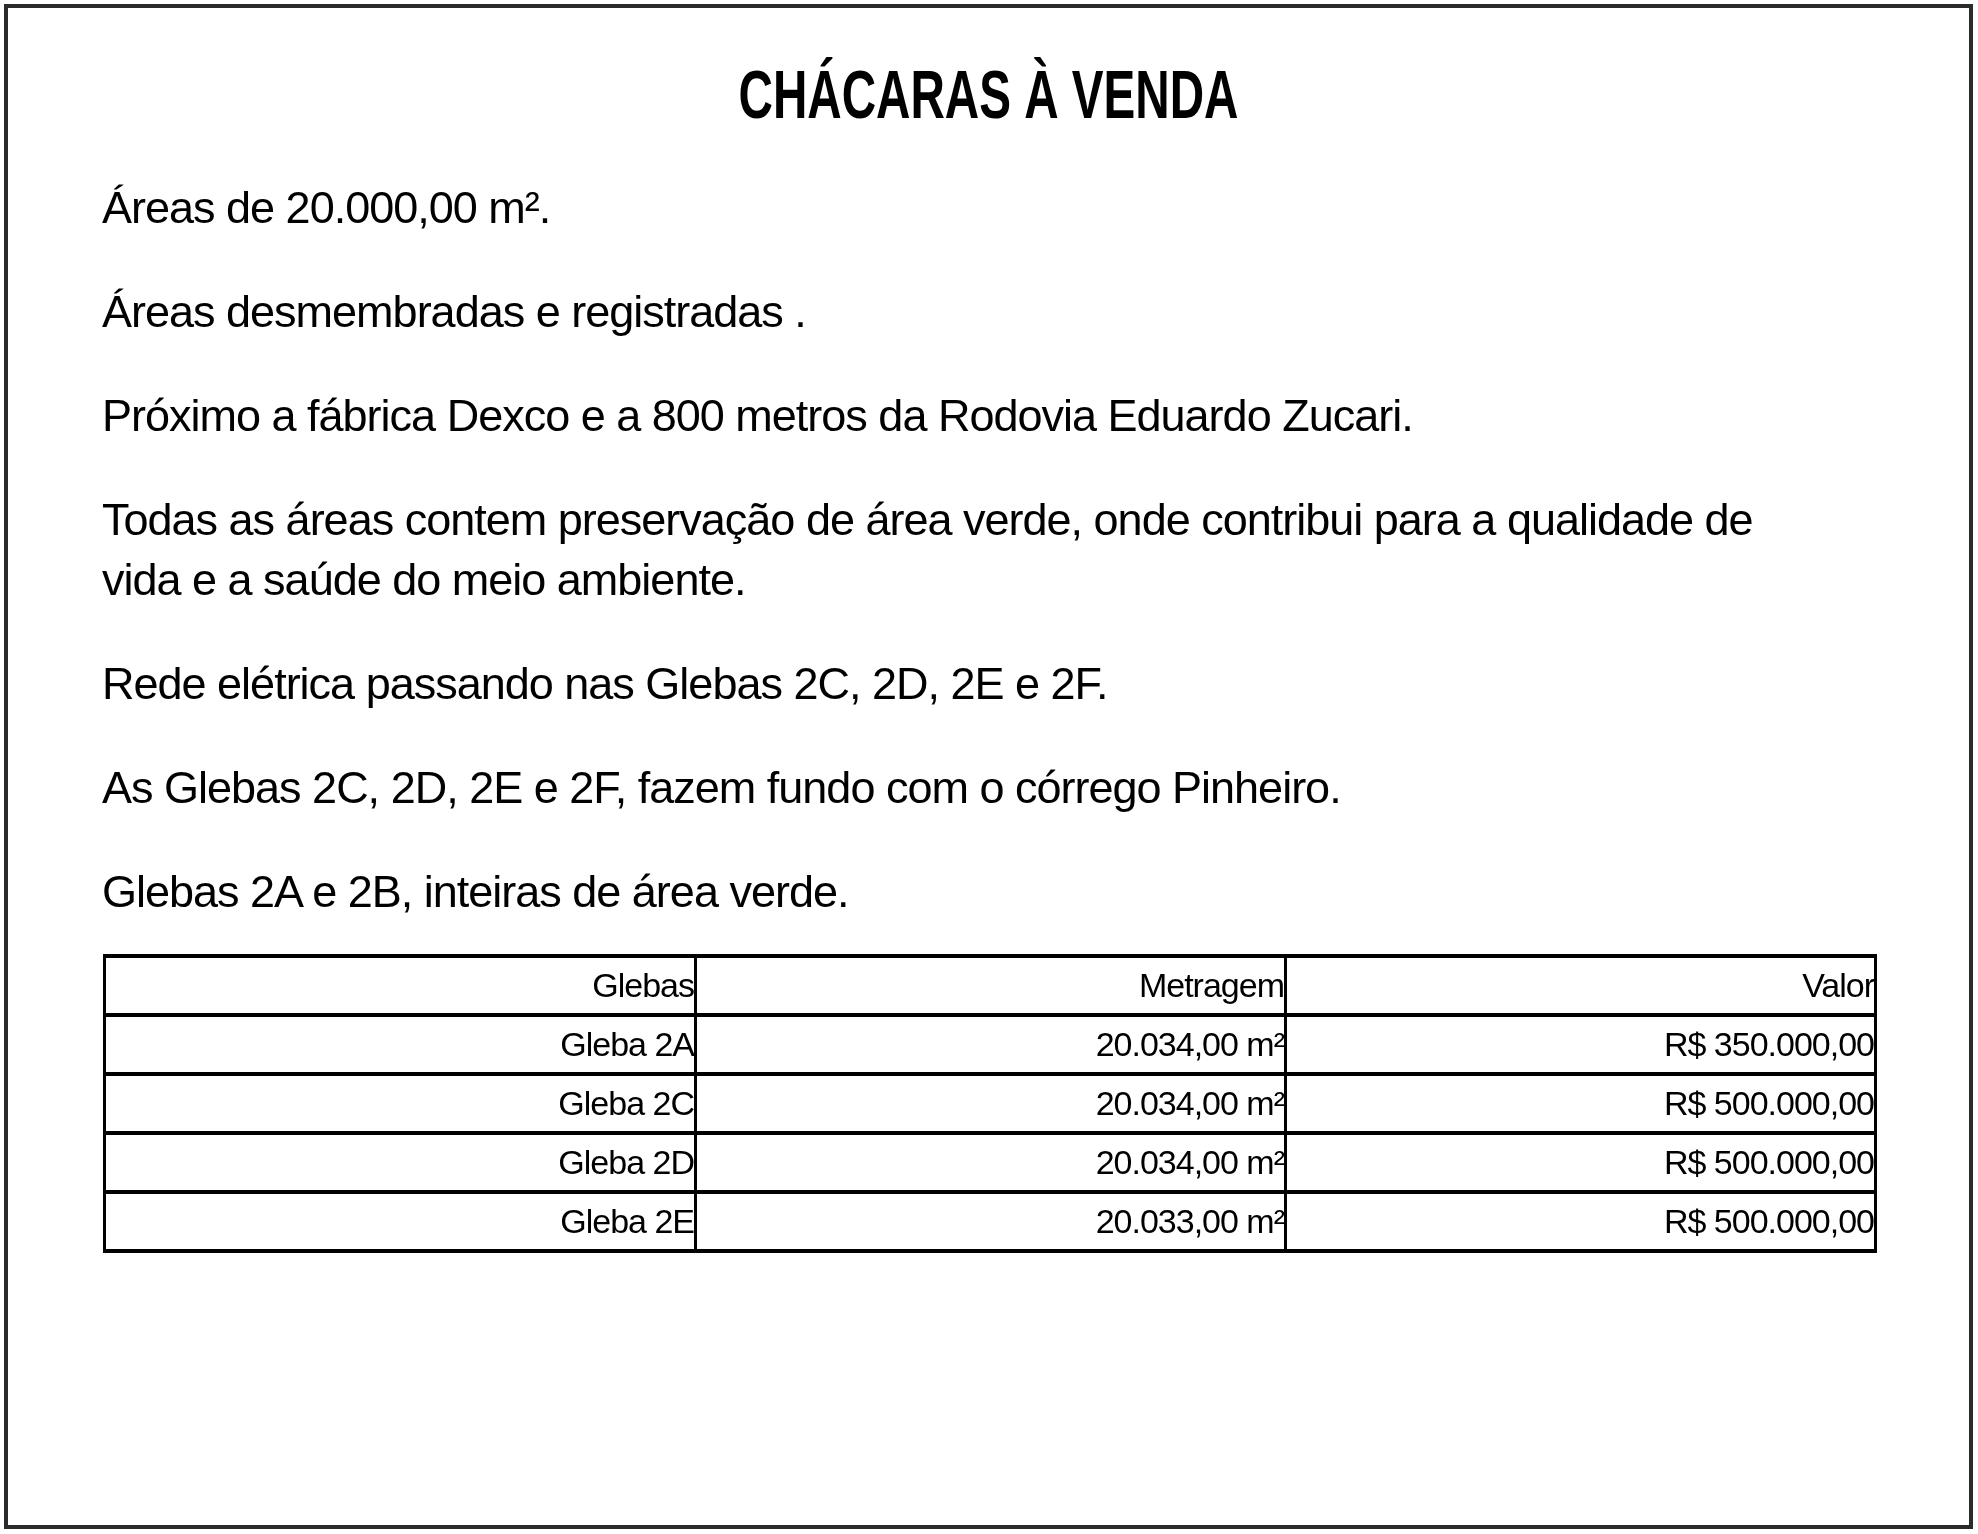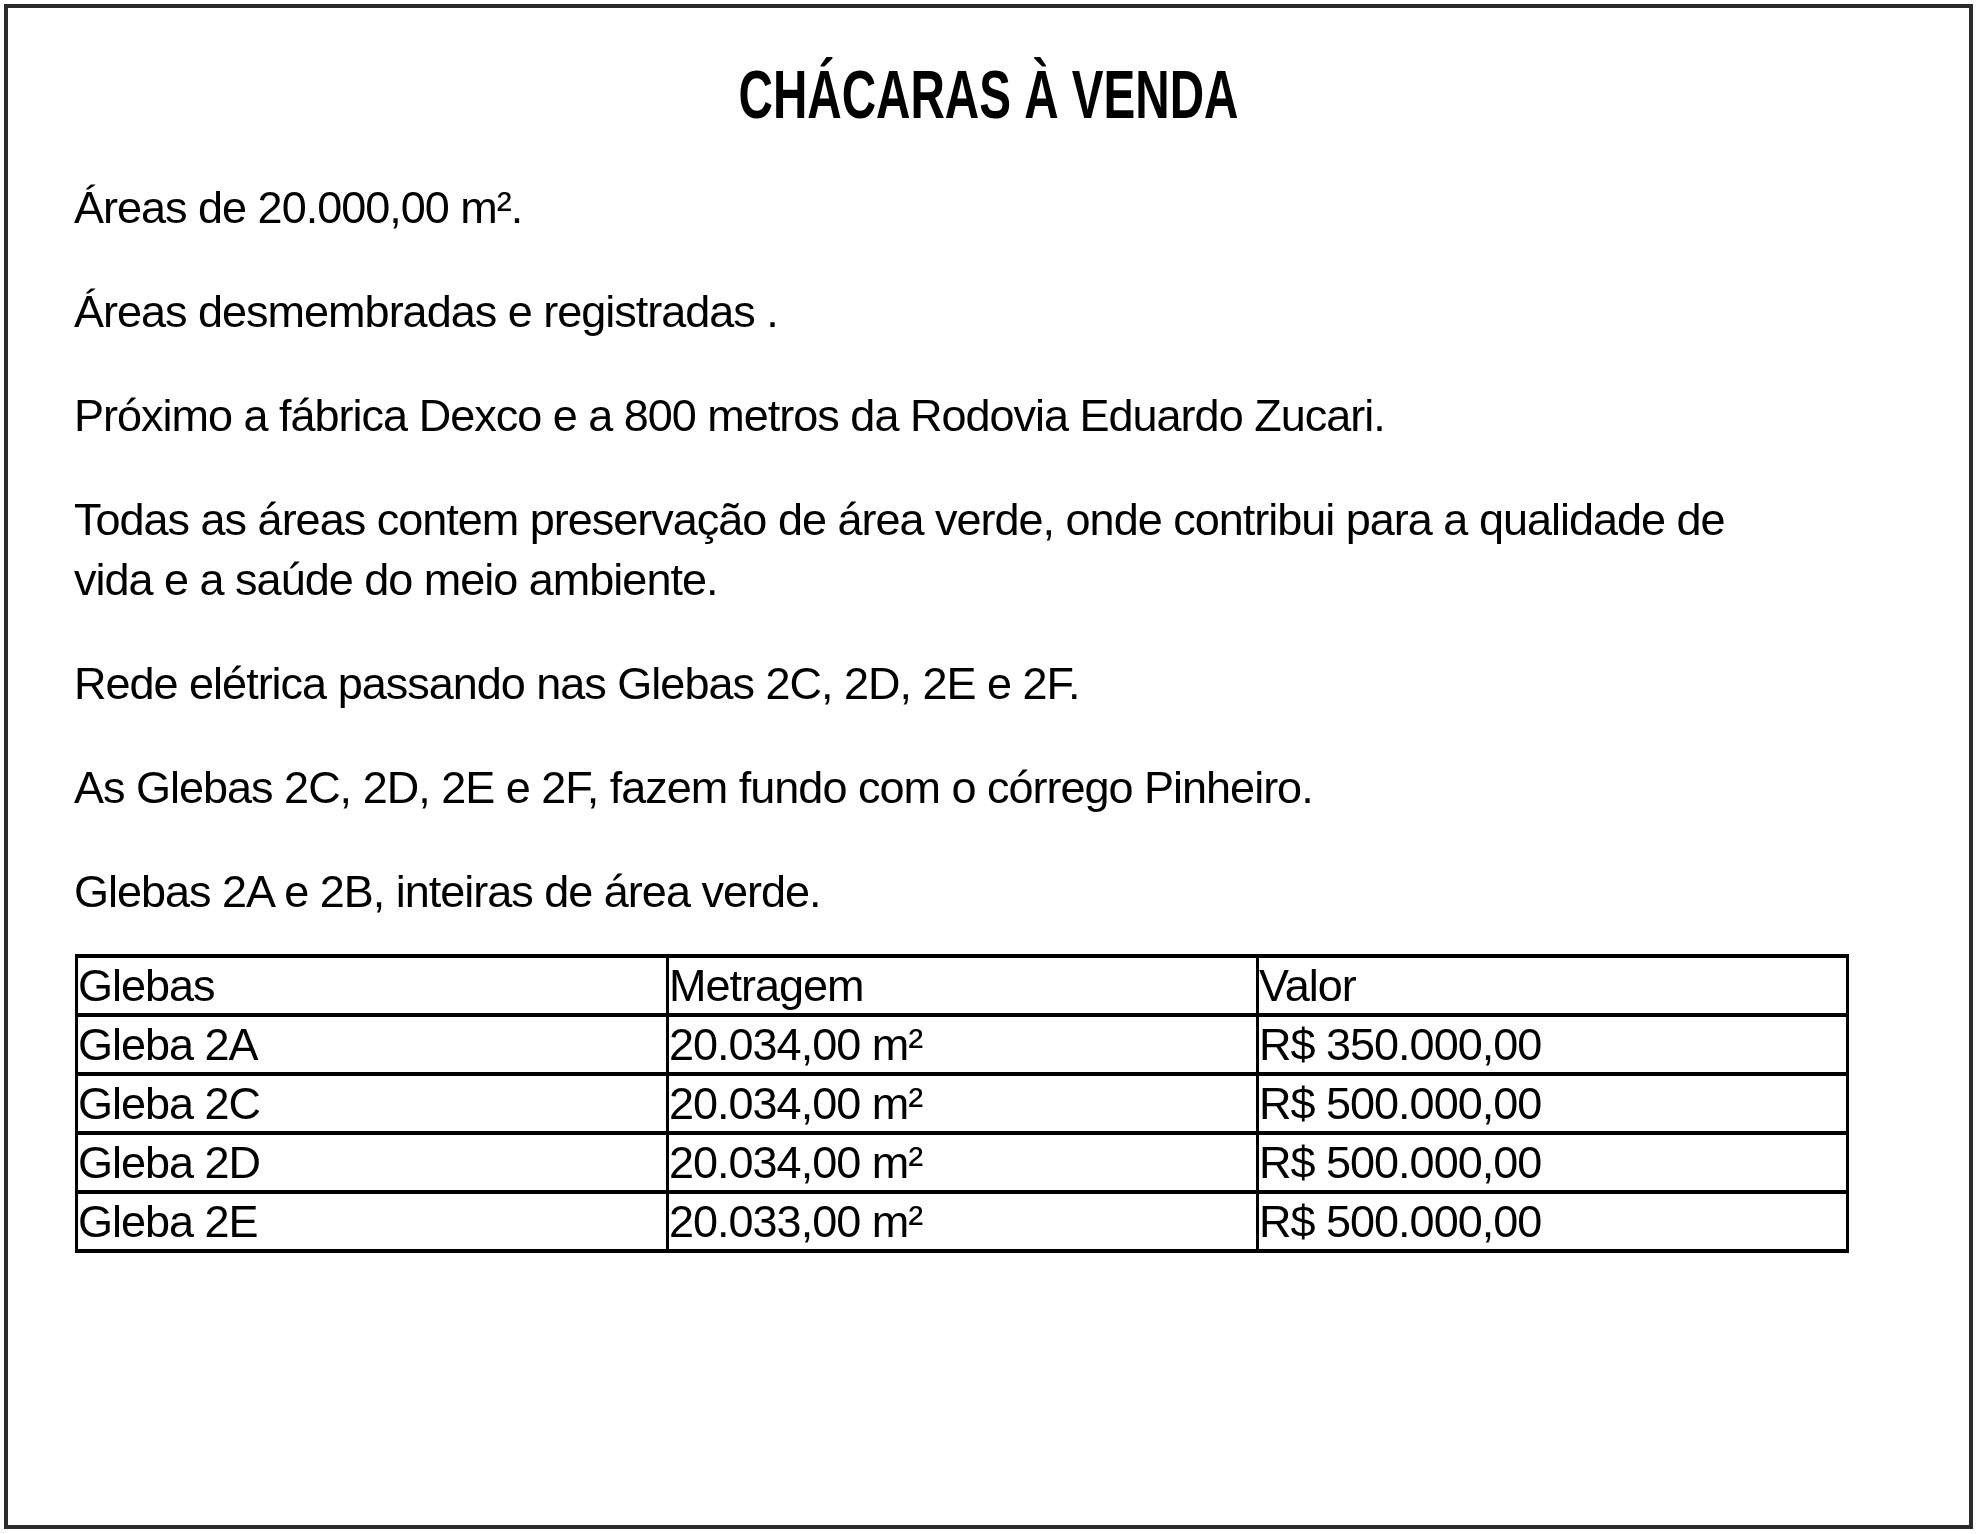--- a/index.html
+++ b/index.html
@@ -23,21 +23,21 @@
     margin: 52px 0 50px 0;
     font-size: 68px;
     line-height: 68px;
     font-weight: bold;
     text-align: center;
     transform: scaleX(0.70);
     transform-origin: 50% 50%;
     white-space: nowrap;
   }
   .content {
-    padding: 0 40px 0 66px;
+    padding: 0 40px 0 94px;
   }
   .para {
     margin: 0 0 44px 0;
     font-size: 45px;
     line-height: 60px;
     letter-spacing: -1px;
     white-space: nowrap;
   }
   .para .line { display: block; }
   table.glebas {
@@ -49,23 +49,23 @@
   }
   table.glebas th, table.glebas td {
     border-style: solid;
     border-color: #000000;
     border-left-width: 3px;
     border-right-width: 3px;
     border-top-width: 4px;
     border-bottom-width: 4px;
     height: 55px;
     padding: 0;
-    text-align: left;
+    text-align: right;
     vertical-align: middle;
-    font-size: 45px;
+    font-size: 34px;
     font-weight: normal;
     letter-spacing: -1px;
     white-space: nowrap;
     overflow: visible;
   }
   col.c1 { width: 591px; }
   col.c2 { width: 590px; }
   col.c3 { width: 590px; }
 </style>
 </head>

